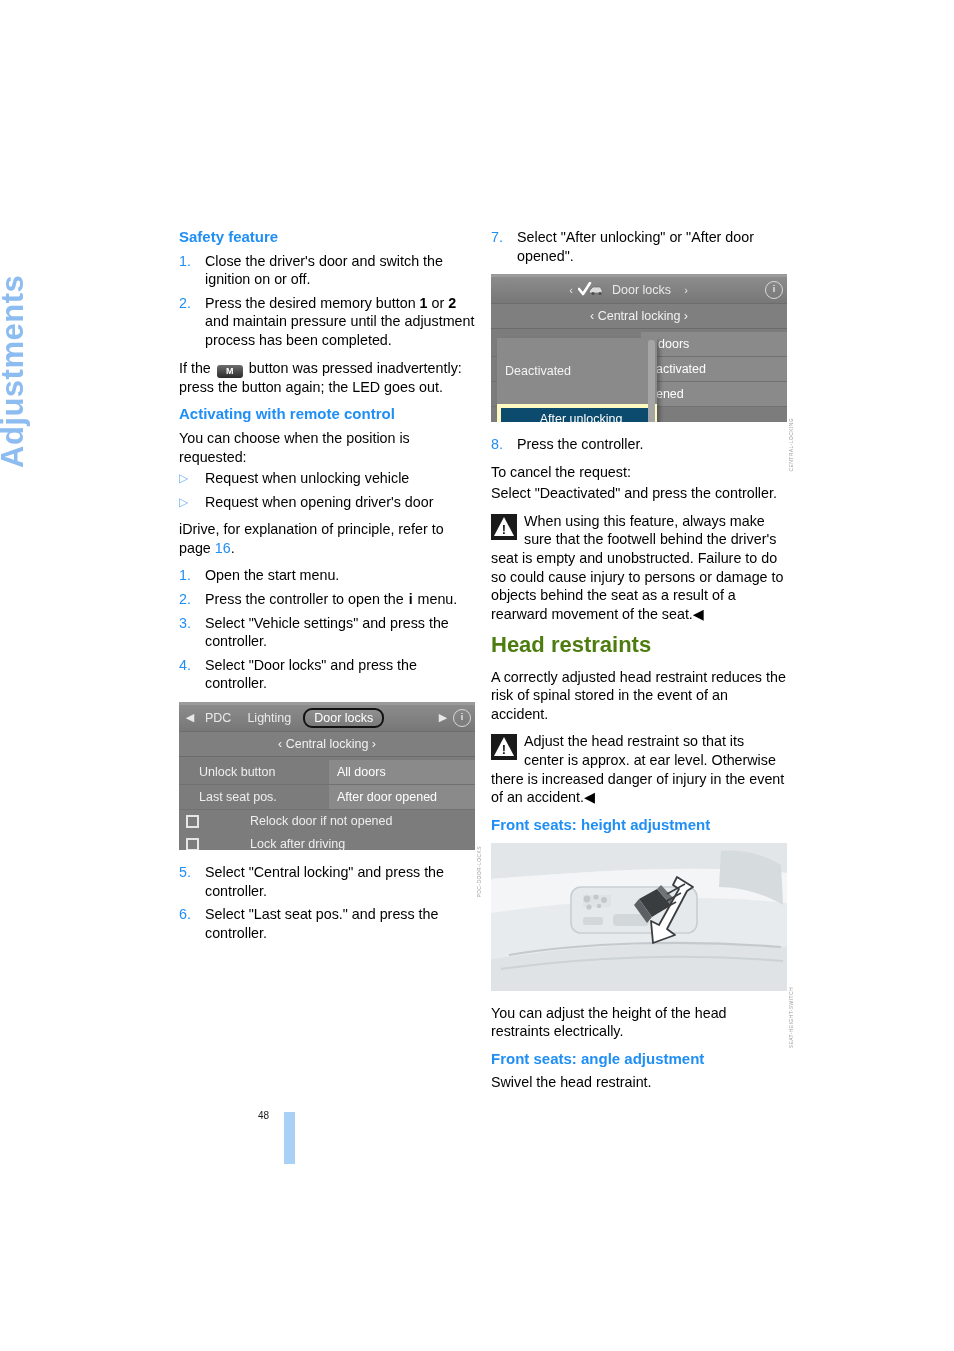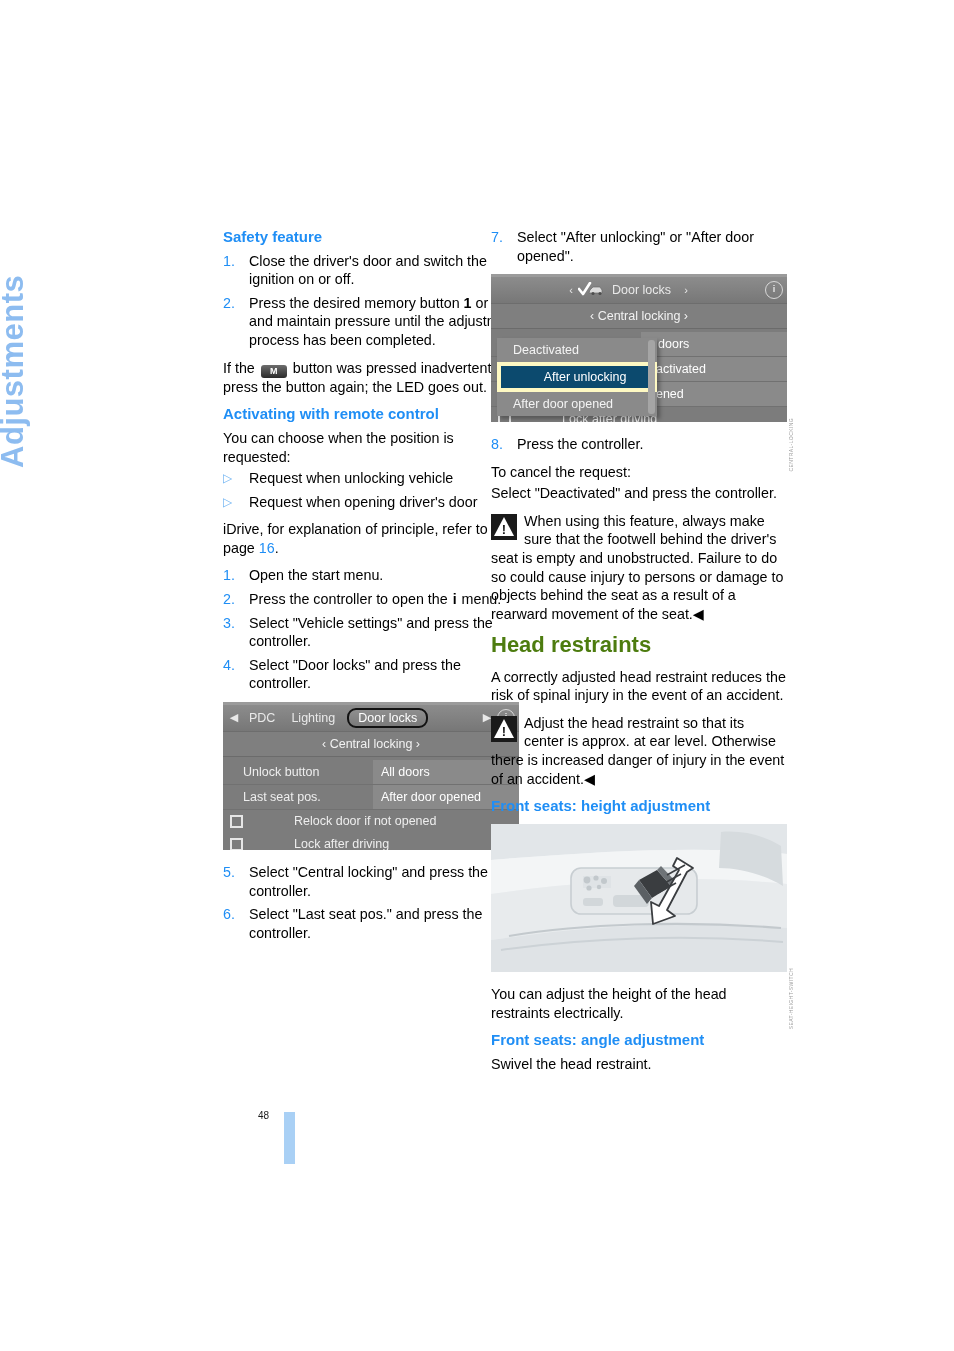--- a/index.html
+++ b/index.html
@@ -40,21 +40,21 @@
     white-space: nowrap;
     text-align: left;
   }
 
   
   .col {
     position: absolute;
     top: 228px;
     width: 296px;
   }
-  .col-left  { left: 179px; margin-left: 44px; }
+  .col-left  { left: 179px; }
   .col-right { left: 491px; }
 
   
   h2.sect {
     color: #1f8ef5;
     font-size: 15px;
     font-weight: bold;
     margin: 0 0 5px 0;
     line-height: 1.25;
   }
@@ -254,23 +254,24 @@
     left: 6px;
     top: 61px;
     width: 160px;
     background: #8a8a8a;
     box-shadow: 3px 3px 4px rgba(0,0,0,.30);
     z-index: 3;
   }
   .id-popup .pop-item {
     height: 24px;
     line-height: 24px;
-    padding-left: 16px;
+    padding-left: 8px;
     color: #f4f4f4;
     white-space: nowrap;
+    margin-top: 21px;
   }
   .id-popup .pop-item.sel {
     border: 4px solid #fef9c3;
     height: 22px;
     line-height: 22px;
     background: #0c4a6e;
     color: #ffffff;
     text-align: center;
   }
   .id-scroll {
@@ -503,21 +504,21 @@
     <p class="body">Select "Deactivated" and press the controller.</p>
 
     <div class="warn">
       <span class="warn-icon">
           <span class="bang">!</span>
         </span>
       <span>When using this feature, always make sure that the footwell behind the driver's seat is empty and unobstructed. Failure to do so could cause injury to persons or damage to objects behind the seat as a result of a rearward movement of the seat.</span><span class="endmark">◀</span>
     </div>
 
     <h1 class="major">Head restraints</h1>
-    <p class="body">A correctly adjusted head restraint reduces the risk of spinal injury in the event of an accident.</p>
+    <p class="body">A correctly adjusted head restraint reduces the risk of spinal stored in the event of an accident.</p>
 
     <div class="warn">
       <span class="warn-icon">
           <span class="bang">!</span>
         </span>
       <span>Adjust the head restraint so that its center is approx. at ear level. Otherwise there is increased danger of injury in the event of an accident.</span><span class="endmark">◀</span>
     </div>
 
     <h2 class="sect">Front seats: height adjustment</h2>
 

